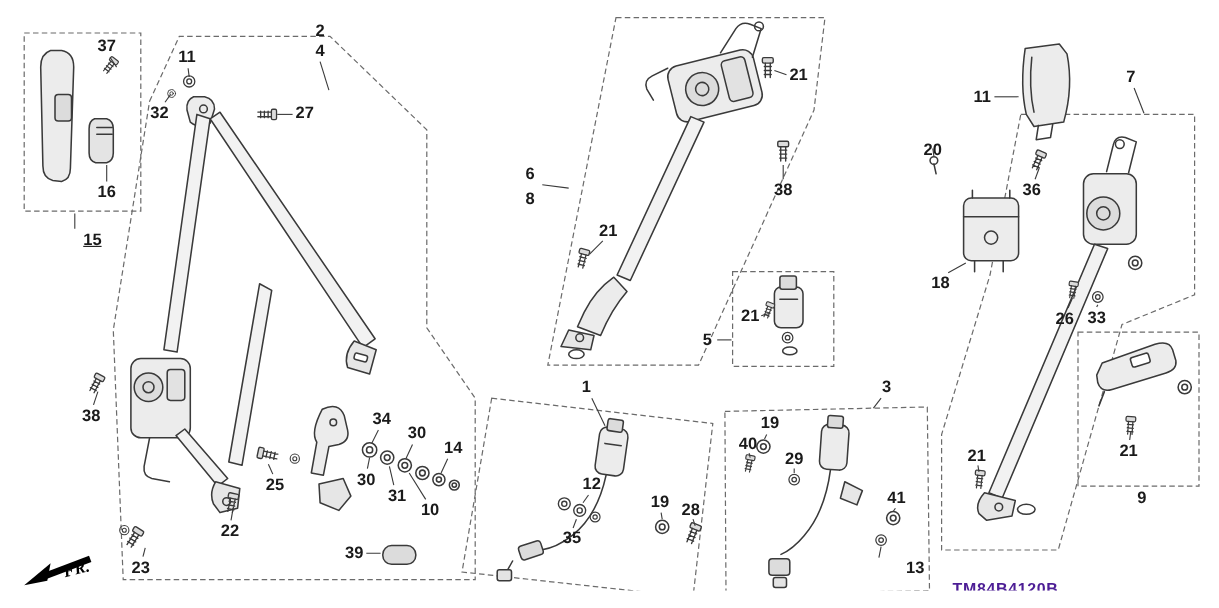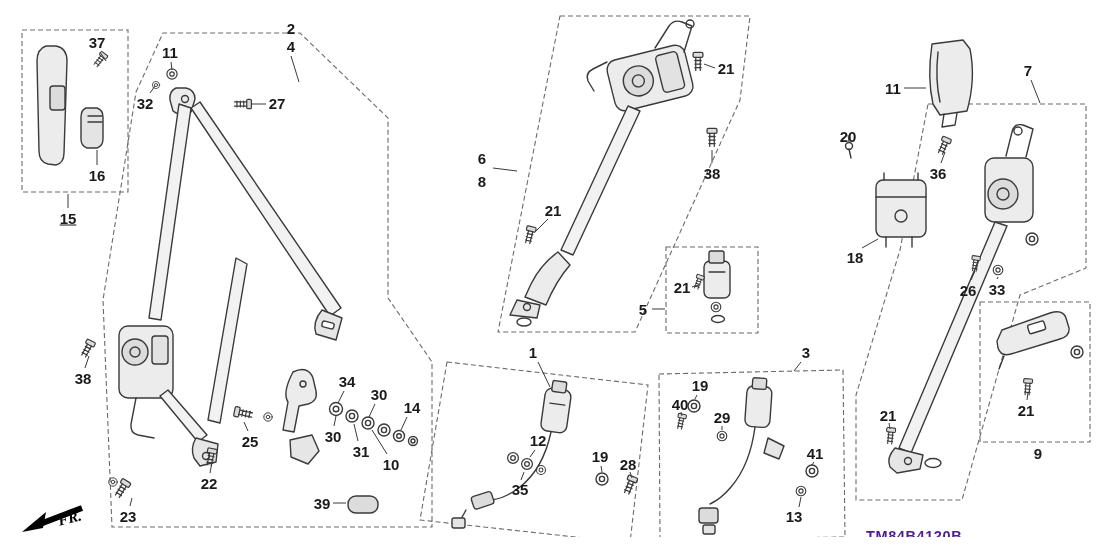--- a/index.html
+++ b/index.html
@@ -251,21 +251,21 @@
   </svg>
 
   <div id="callouts">
       <div class="callout" style="left: 97px; top: 42px;">37</div>
       <div class="callout" style="left: 170px; top: 52px;">11</div>
       <div class="callout" style="left: 291px; top: 28px;">2</div>
       <div class="callout" style="left: 291px; top: 46px;">4</div>
       <div class="callout" style="left: 145px; top: 103px;">32</div>
       <div class="callout" style="left: 277px; top: 103px;">27</div>
       <div class="callout" style="left: 97px; top: 175px;">16</div>
-      <div class="callout" style="left: 68px; top: 218px; text-decoration: underline;">15</div>
+      <div class="callout" style="left: 84px; top: 218px; text-decoration: underline;">15</div>
       <div class="callout" style="left: 482px; top: 158px;">6</div>
       <div class="callout" style="left: 482px; top: 181px;">8</div>
       <div class="callout" style="left: 726px; top: 68px;">21</div>
       <div class="callout" style="left: 712px; top: 173px;">38</div>
       <div class="callout" style="left: 893px; top: 88px;">11</div>
       <div class="callout" style="left: 1028px; top: 70px;">7</div>
       <div class="callout" style="left: 848px; top: 126px; margin-top: 10px;">20</div>
       <div class="callout" style="left: 938px; top: 173px; text-align: right;">36</div>
       <div class="callout" style="left: 553px; top: 210px;">21</div>
       <div class="callout" style="left: 855px; top: 257px;">18</div>
@@ -287,21 +287,21 @@
       <div class="callout" style="left: 533px; top: 352px;">1</div>
       <div class="callout" style="left: 538px; top: 440px;">12</div>
       <div class="callout" style="left: 520px; top: 489px;">35</div>
       <div class="callout" style="left: 600px; top: 456px;">19</div>
       <div class="callout" style="left: 628px; top: 464px; text-align: center;">28</div>
       <div class="callout" style="left: 806px; top: 352px;">3</div>
       <div class="callout" style="left: 700px; top: 385px;">19</div>
       <div class="callout" style="left: 680px; top: 404px;">40</div>
       <div class="callout" style="left: 722px; top: 417px;">29</div>
       <div class="callout" style="left: 815px; top: 453px;">41</div>
-      <div class="callout" style="left: 794px; top: 516px;">13</div>
+      <div class="callout" style="left: 832px; top: 516px;">13</div>
       <div class="callout" style="left: 888px; top: 415px;">21</div>
       <div class="callout" style="left: 1026px; top: 410px;">21</div>
       <div class="callout" style="left: 1038px; top: 453px;">9</div>
     </div>
 
   <div id="fr-badge">
     <svg width="84" height="50" viewBox="0 0 84 50">
       <path d="M64,14 L22,30" stroke="#000" stroke-width="6"></path>
       <polygon points="4,38 28,18 25,34" fill="#000"></polygon>
     </svg>

